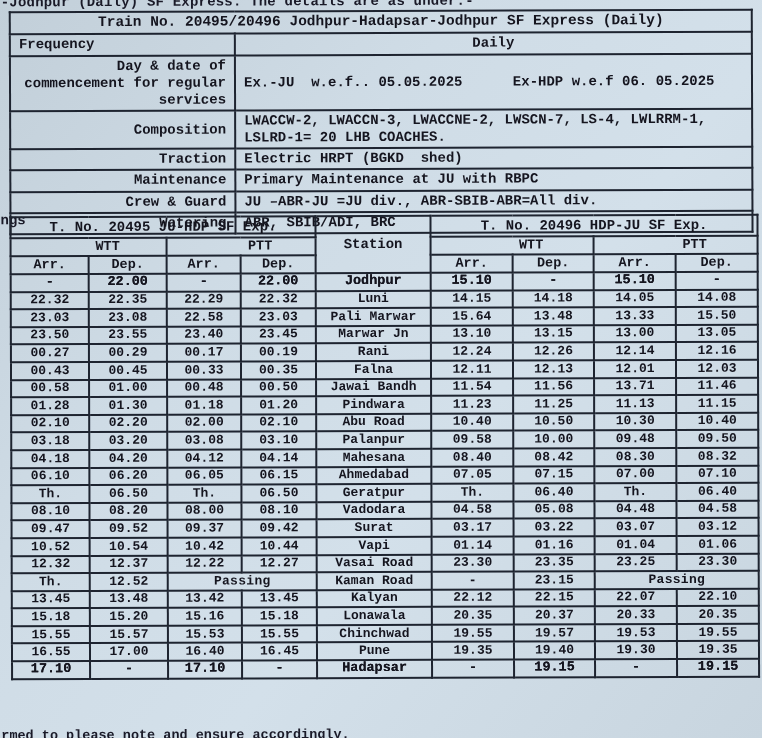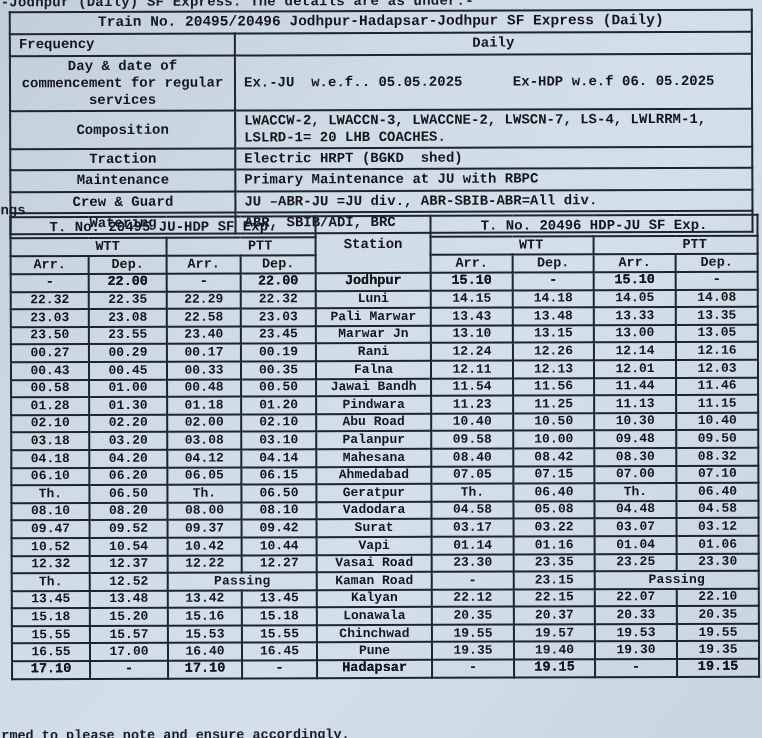--- a/index.html
+++ b/index.html
@@ -21,21 +21,21 @@
     transform: rotate(-0.2deg);
   }
 
   .clipped-line {
     position: absolute;
     font-weight: bold;
     white-space: nowrap;
     color: #1a1a28;
   }
   .top-line   { top: -7px; left: 2px;  font-size: 14px; letter-spacing: 0.2px; }
-  .ngs-line   { top: 201px; left: 1px; font-size: 14px; }
+  .ngs-line   { top: 211px; left: 1px; font-size: 14px; }
   .bottom-line{ top: 727px; left: 0px; font-size: 13.5px; }
 
   
   table.info {
     position: absolute;
     left: 10px; top: 10px;
     width: 744px;
     border-collapse: collapse;
     table-layout: fixed;
   }
@@ -50,21 +50,21 @@
   }
   table.info .title-cell { text-align: center; font-size: 14.5px; height: 22px; padding: 0 4px; }
   table.info col.c-label { width: 225px; }
   .r-freq  td { height: 22px; }
   .r-day   td { height: 41px; }
   .r-comp  td { height: 34px; }
   .r-trac  td { height: 19px; }
   .r-maint td { height: 18px; }
   .r-crew  td { height: 18px; }
   .r-water td { height: 18px; }
-  td.lab { text-align: center; }
+  td.lab { text-align: right; }
   td.lab.center { text-align: left; }
   td.val { text-align: left; white-space: pre-wrap; }
   td.val.center { text-align: center; white-space: normal; }
 
   
   table.tt {
     position: absolute;
     left: 10px; top: 215px;
     width: 747px;
     border-collapse: collapse;
@@ -195,24 +195,24 @@
             <td>14.18</td>
             <td>14.05</td>
             <td>14.08</td>
           </tr>
           <tr>
             <td>23.03</td>
             <td>23.08</td>
             <td>22.58</td>
             <td>23.03</td>
             <td class="station">Pali Marwar</td>
-            <td>13.43</td>
+            <td>15.64</td>
             <td>13.48</td>
             <td>13.33</td>
-            <td>13.35</td>
+            <td>15.50</td>
           </tr>
           <tr>
             <td>23.50</td>
             <td>23.55</td>
             <td>23.40</td>
             <td>23.45</td>
             <td class="station">Marwar Jn</td>
             <td>13.10</td>
             <td>13.15</td>
             <td>13.00</td>
@@ -241,21 +241,21 @@
             <td>12.03</td>
           </tr>
           <tr>
             <td>00.58</td>
             <td>01.00</td>
             <td>00.48</td>
             <td>00.50</td>
             <td class="station">Jawai Bandh</td>
             <td>11.54</td>
             <td>11.56</td>
-            <td>11.44</td>
+            <td>13.71</td>
             <td>11.46</td>
           </tr>
           <tr>
             <td>01.28</td>
             <td>01.30</td>
             <td>01.18</td>
             <td>01.20</td>
             <td class="station">Pindwara</td>
             <td>11.23</td>
             <td>11.25</td>

